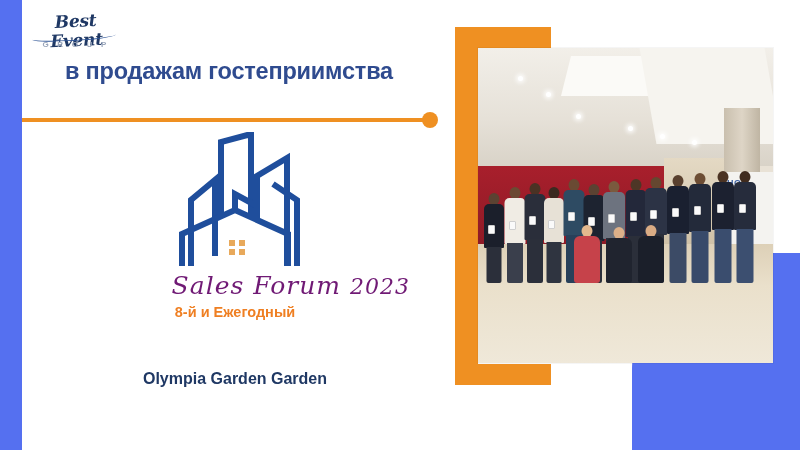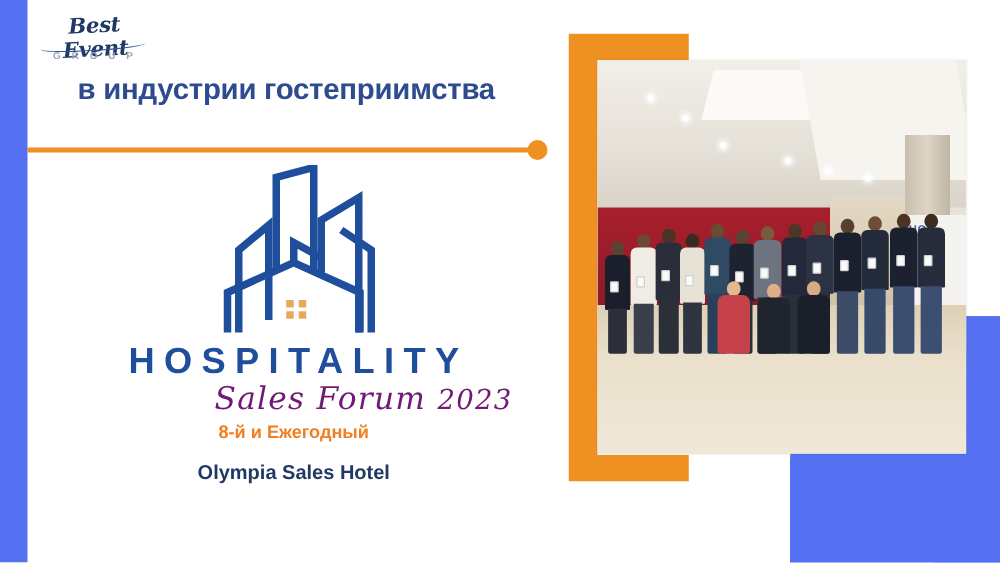--- a/index.html
+++ b/index.html
@@ -258,21 +258,21 @@
 
   <div class="left-bar"></div>
 
   <div class="brand">
     <div class="brand-name">Best Event</div>
     <div class="brand-swash"></div>
     <div class="brand-sub">G R O U P</div>
   </div>
 
   <div class="headline">
-    <div>в индустрии гостеприимства</div>
+    <div>в продажам гостеприимства</div>
   </div>
 
   <div class="rule"></div>
   <div class="rule-dot"></div>
 
   <div class="logo-block">
     <svg class="logo-mark" width="176" height="140" viewBox="0 0 176 140" aria-hidden="true">
       <g fill="none" stroke="#1f4e9c" stroke-width="6" stroke-linejoin="miter">
 
         <path d="M44 134 V68 L68 48 V124"></path>
@@ -287,29 +287,28 @@
 
         <path d="M150 134 V68 L126 52"></path>
       </g>
       <g fill="#e8a95b">
         <rect x="82" y="108" width="6" height="6"></rect>
         <rect x="92" y="108" width="6" height="6"></rect>
         <rect x="82" y="117" width="6" height="6"></rect>
         <rect x="92" y="117" width="6" height="6"></rect>
       </g>
     </svg>
-    <div class="logo-word">HOSPITALITY</div>
     <div class="logo-script">
       <span>Sales Forum</span><span class="year">2023</span>
     </div>
     <div class="logo-tag">8-й и Ежегодный</div>
   </div>
 
   <div class="details">
-    <div>Olympia Sales Hotel</div>
+    <div>Olympia Garden Garden</div>
   </div>
 
   <div class="photo-frame">
     <div class="photo-frame-inner"></div>
   </div>
 
   <div class="blue-blob"></div>
   <div class="blue-blob-fill"></div>
 
   <div class="photo">

